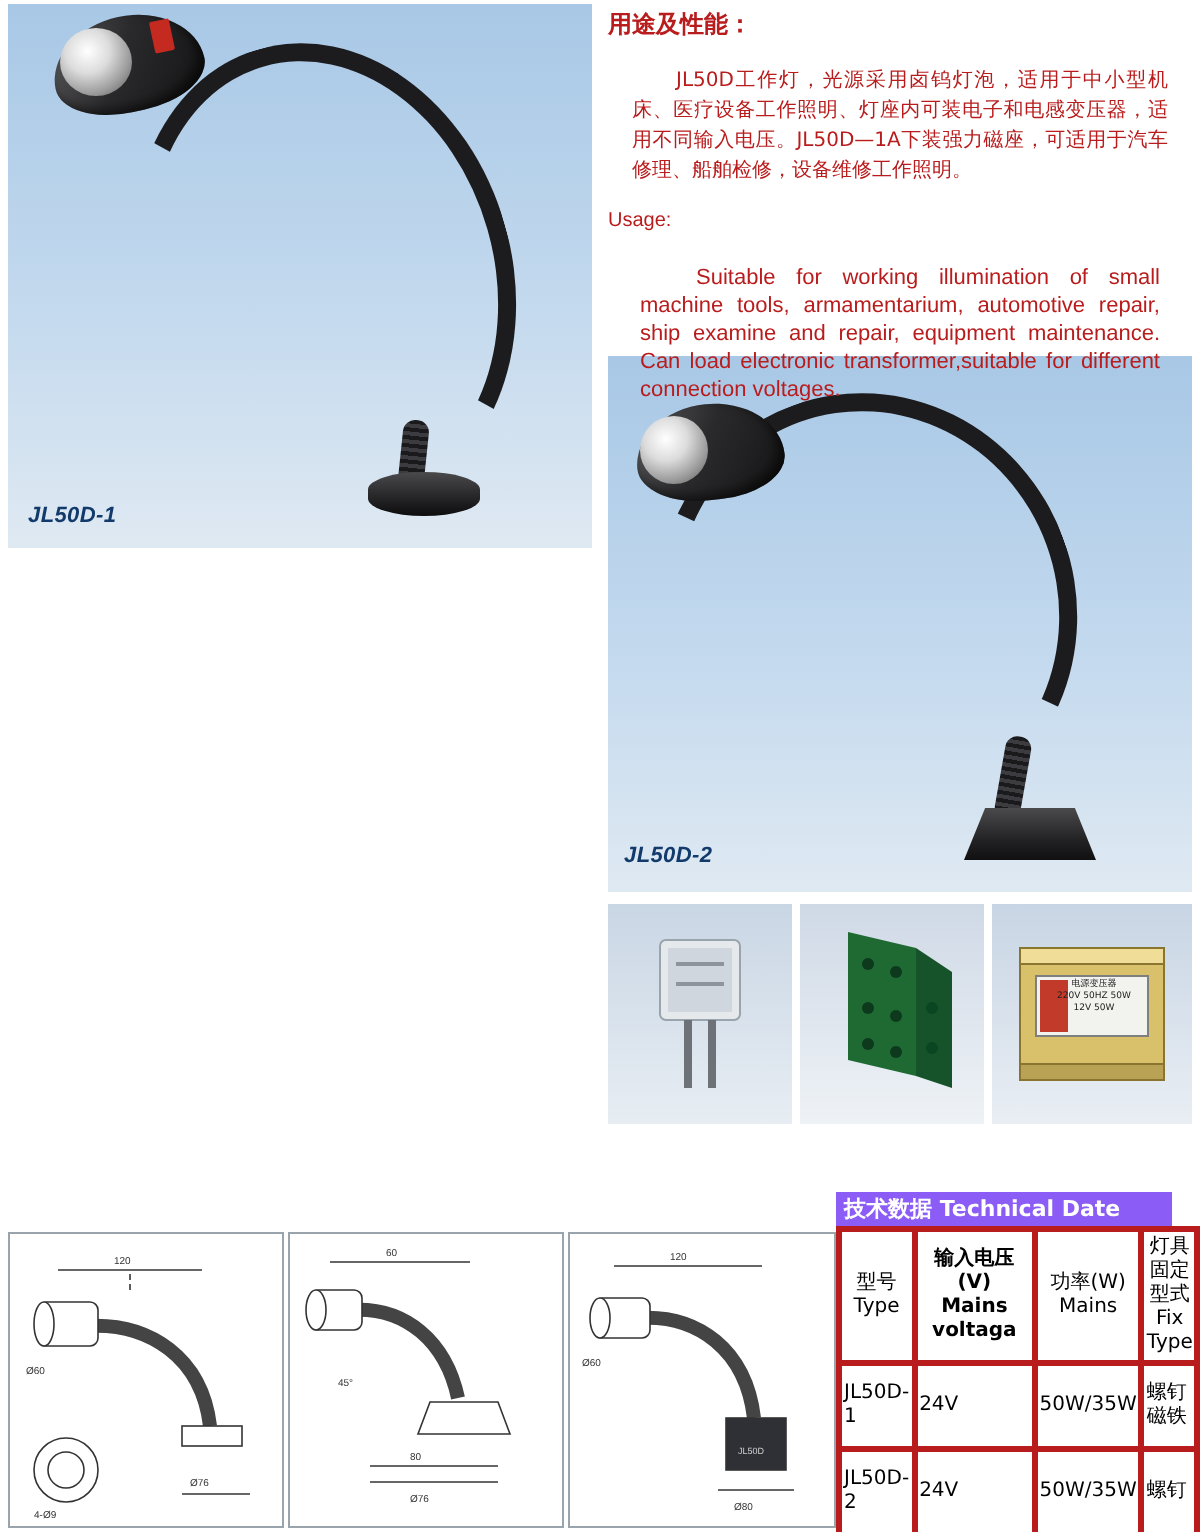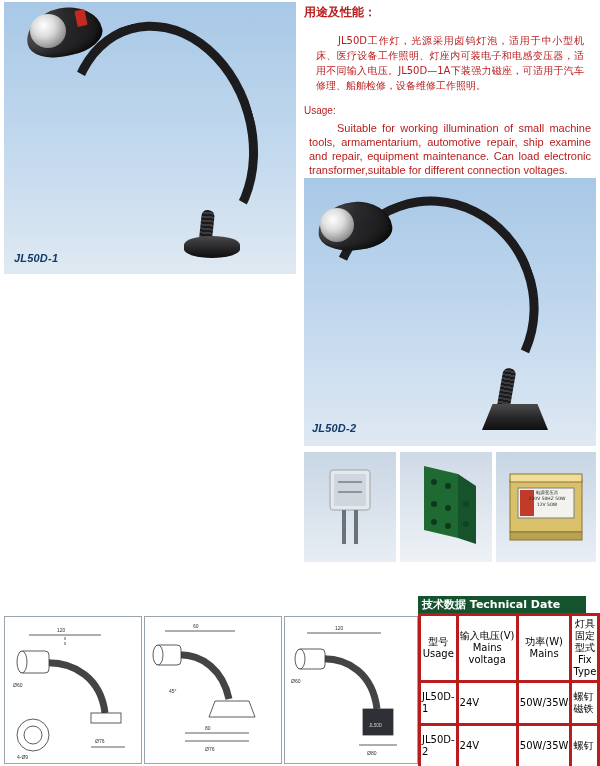--- a/index.html
+++ b/index.html
@@ -103,21 +103,21 @@
     font-family: "DejaVu Sans", sans-serif;
   }
   .usage-label {
     font-size: 10px;
     margin: 11px 0 2px 0;
   }
   .en-body {
     font-size: 11px;
     line-height: 14px;
     text-align: justify;
-    margin: 5px;
+    margin: 16px;
     text-indent: 28px;
   }
 
   
   .part {
     position: absolute;
     overflow: hidden;
   }
   .part-bg-a { background: linear-gradient(to bottom, #c9d6e4 0%, #e7edf3 100%); }
   .part-bg-b { background: linear-gradient(to bottom, #cfd9e6 0%, #eef2f6 100%); }
@@ -131,21 +131,21 @@
   }
   .draw svg { display: block; }
 
   
   .tech-header {
     position: absolute;
     left: 418px;
     top: 596px;
     width: 168px;
     height: 17px;
-    background: #14532d;
+    background: #8b5cf6;
     color: #ffffff;
     font-size: 11px;
     font-weight: bold;
     line-height: 17px;
     padding-left: 4px;
     box-sizing: border-box;
     white-space: nowrap;
     font-family: "DejaVu Sans", sans-serif;
   }
   table.spec {
@@ -304,23 +304,23 @@
 
   <div class="tech-header">
     <span>技术数据</span><span> </span><span>Technical Date</span>
   </div>
 
   <table class="spec">
     <thead>
       <tr>
         <th style="width:44px;">
           <span class="th-cn">型号</span>
-          <span class="th-en">Usage</span>
+          <span class="th-en">Type</span>
         </th>
-        <th style="width:44px;">
+        <th style="width:44px;font-weight:bold;">
           <span class="th-cn">输入电压(V)</span>
           <span class="th-en">Mains voltaga</span>
         </th>
         <th style="width:42px;">
           <span class="th-cn">功率(W)</span>
           <span class="th-en">Mains</span>
         </th>
         <th style="width:40px;">
           <span class="th-cn">灯具固定型式</span>
           <span class="th-en">Fix Type</span>

